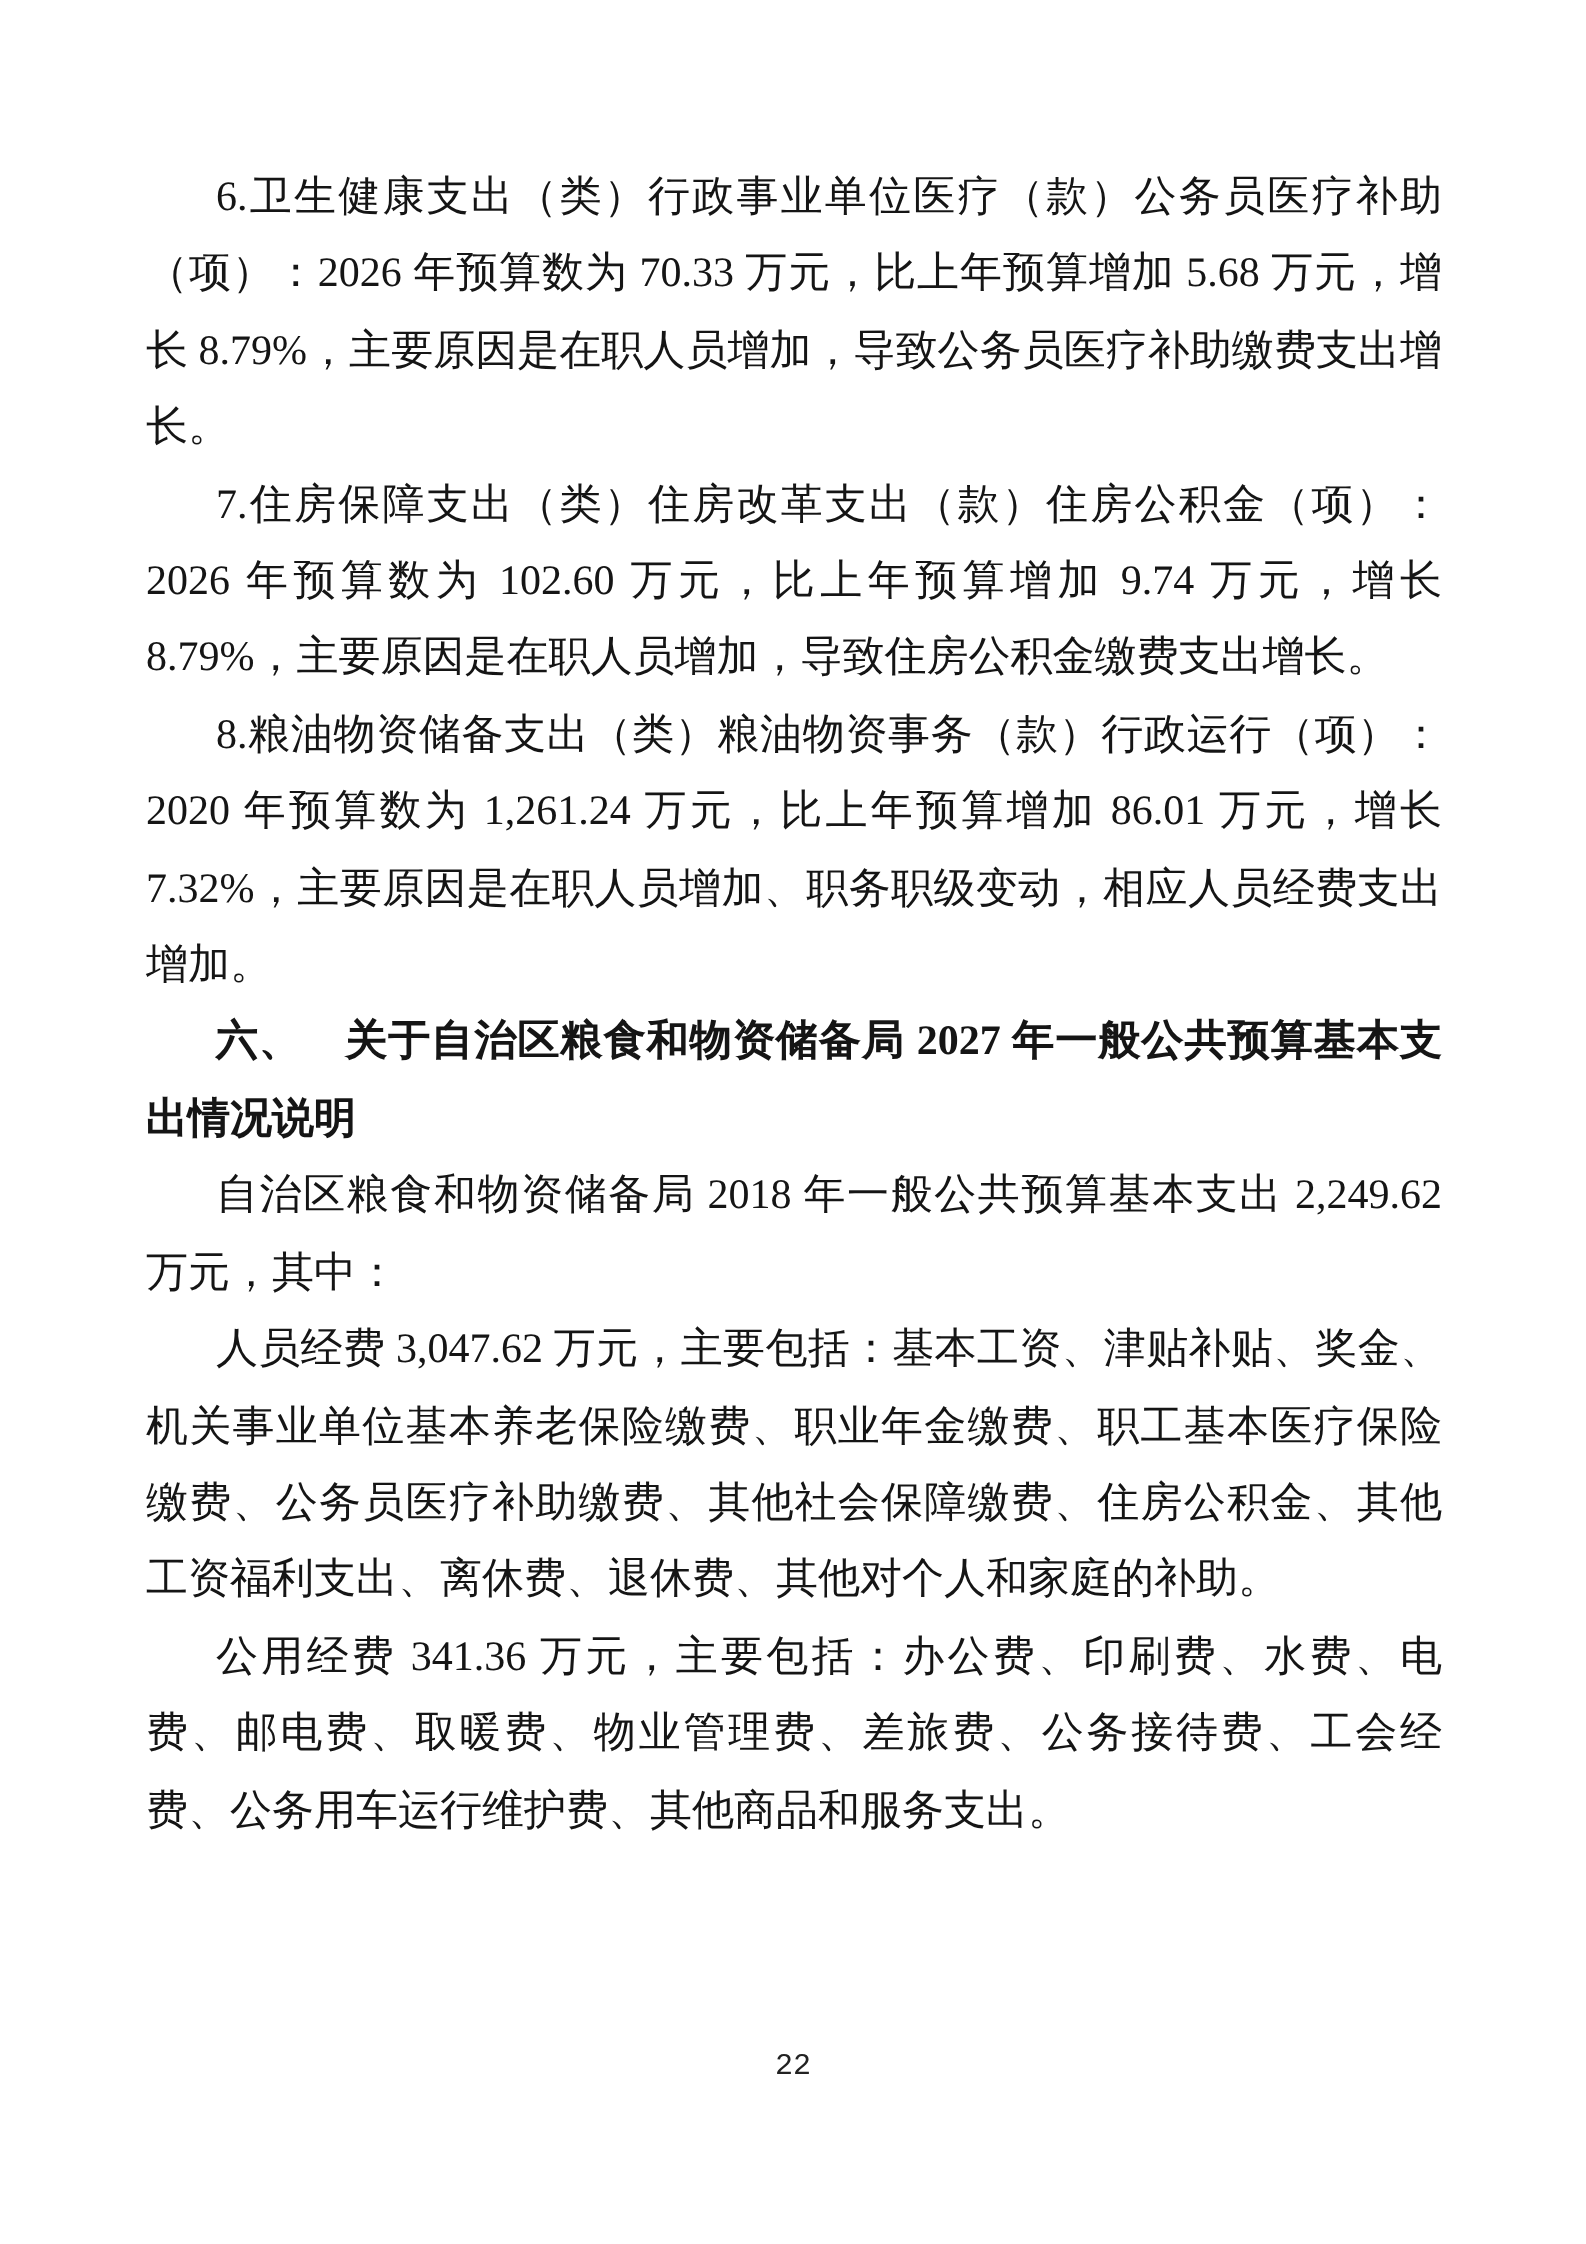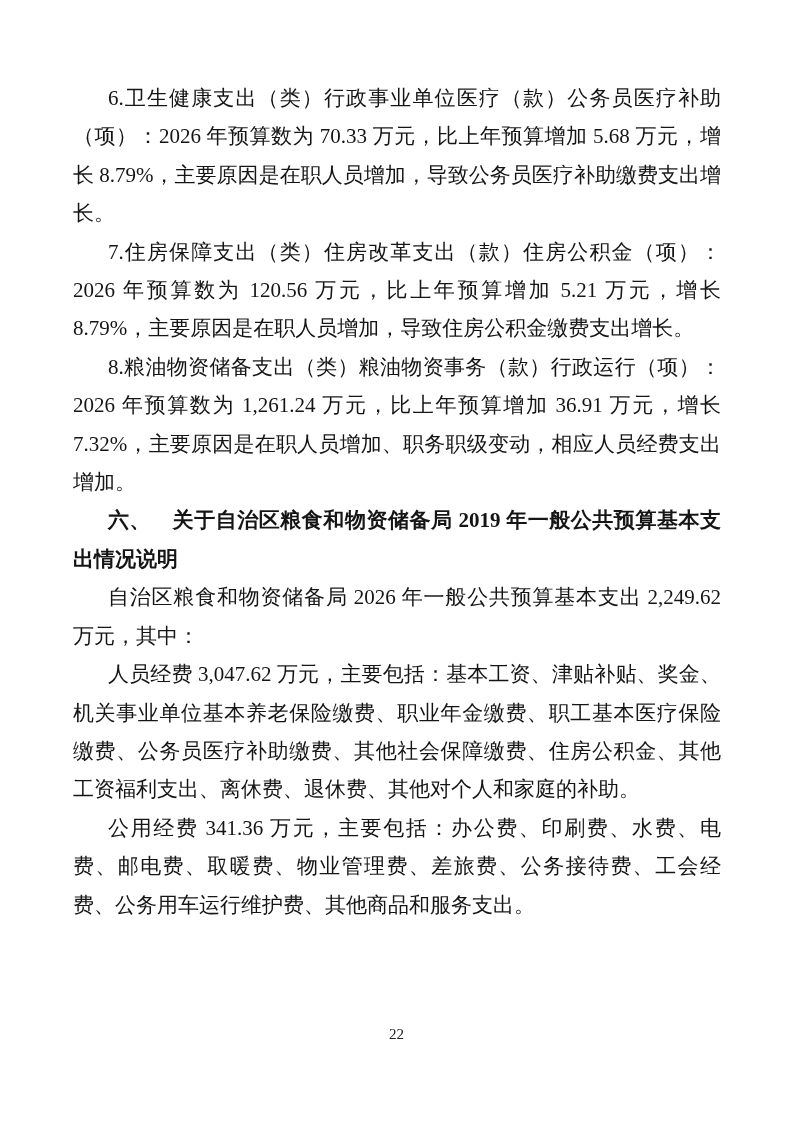--- a/index.html
+++ b/index.html
@@ -31,35 +31,35 @@
   }
   .para.heading {
     font-weight: bold;
   }
   .footer {
     position: absolute;
     left: 0;
     right: 0;
     top: 1024px;
     text-align: center;
-    font-family: Liberation Serif, serif;
+    font-family: Liberation Mono, monospace;
     font-size: 15px;
     line-height: 20px;
     color: #222222;
   }
 </style>
 </head>
 <body>
 
 <div class="page">
   <div class="content">
       <p class="para">6.卫生健康支出（类）行政事业单位医疗（款）公务员医疗补助（项）：2026 年预算数为 70.33 万元，比上年预算增加 5.68 万元，增长 8.79%，主要原因是在职人员增加，导致公务员医疗补助缴费支出增长。</p>
-      <p class="para">7.住房保障支出（类）住房改革支出（款）住房公积金（项）：2026 年预算数为 120.56 万元，比上年预算增加 5.21 万元，增长 8.79%，主要原因是在职人员增加，导致住房公积金缴费支出增长。</p>
-      <p class="para">8.粮油物资储备支出（类）粮油物资事务（款）行政运行（项）：2026 年预算数为 1,261.24 万元，比上年预算增加 36.91 万元，增长 7.32%，主要原因是在职人员增加、职务职级变动，相应人员经费支出增加。</p>
-      <p class="para heading">六、　关于自治区粮食和物资储备局 2019 年一般公共预算基本支出情况说明</p>
-      <p class="para">自治区粮食和物资储备局 2026 年一般公共预算基本支出 2,249.62 万元，其中：</p>
+      <p class="para">7.住房保障支出（类）住房改革支出（款）住房公积金（项）：2026 年预算数为 102.60 万元，比上年预算增加 9.74 万元，增长 8.79%，主要原因是在职人员增加，导致住房公积金缴费支出增长。</p>
+      <p class="para">8.粮油物资储备支出（类）粮油物资事务（款）行政运行（项）：2020 年预算数为 1,261.24 万元，比上年预算增加 86.01 万元，增长 7.32%，主要原因是在职人员增加、职务职级变动，相应人员经费支出增加。</p>
+      <p class="para heading">六、　关于自治区粮食和物资储备局 2027 年一般公共预算基本支出情况说明</p>
+      <p class="para">自治区粮食和物资储备局 2018 年一般公共预算基本支出 2,249.62 万元，其中：</p>
       <p class="para">人员经费 3,047.62 万元，主要包括：基本工资、津贴补贴、奖金、机关事业单位基本养老保险缴费、职业年金缴费、职工基本医疗保险缴费、公务员医疗补助缴费、其他社会保障缴费、住房公积金、其他工资福利支出、离休费、退休费、其他对个人和家庭的补助。</p>
       <p class="para">公用经费 341.36 万元，主要包括：办公费、印刷费、水费、电费、邮电费、取暖费、物业管理费、差旅费、公务接待费、工会经费、公务用车运行维护费、其他商品和服务支出。</p>
     </div>
   <div class="footer">
     <span>22</span>
   </div>
 </div>
 
 </body></html>

